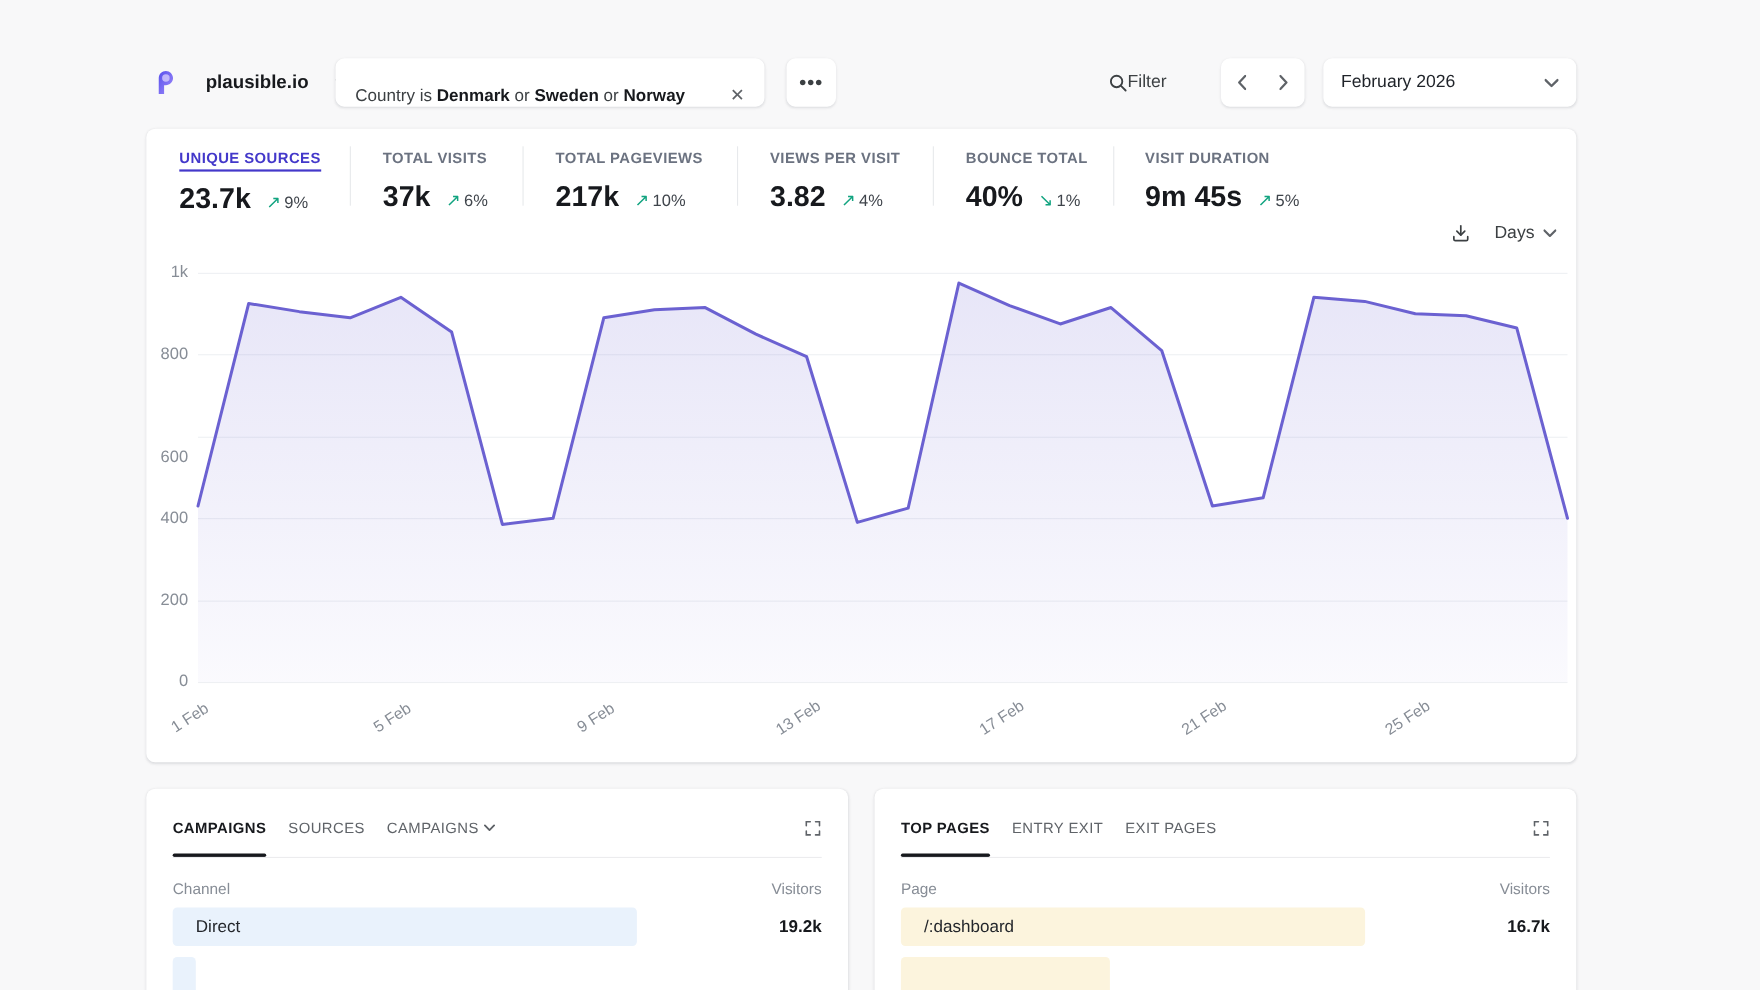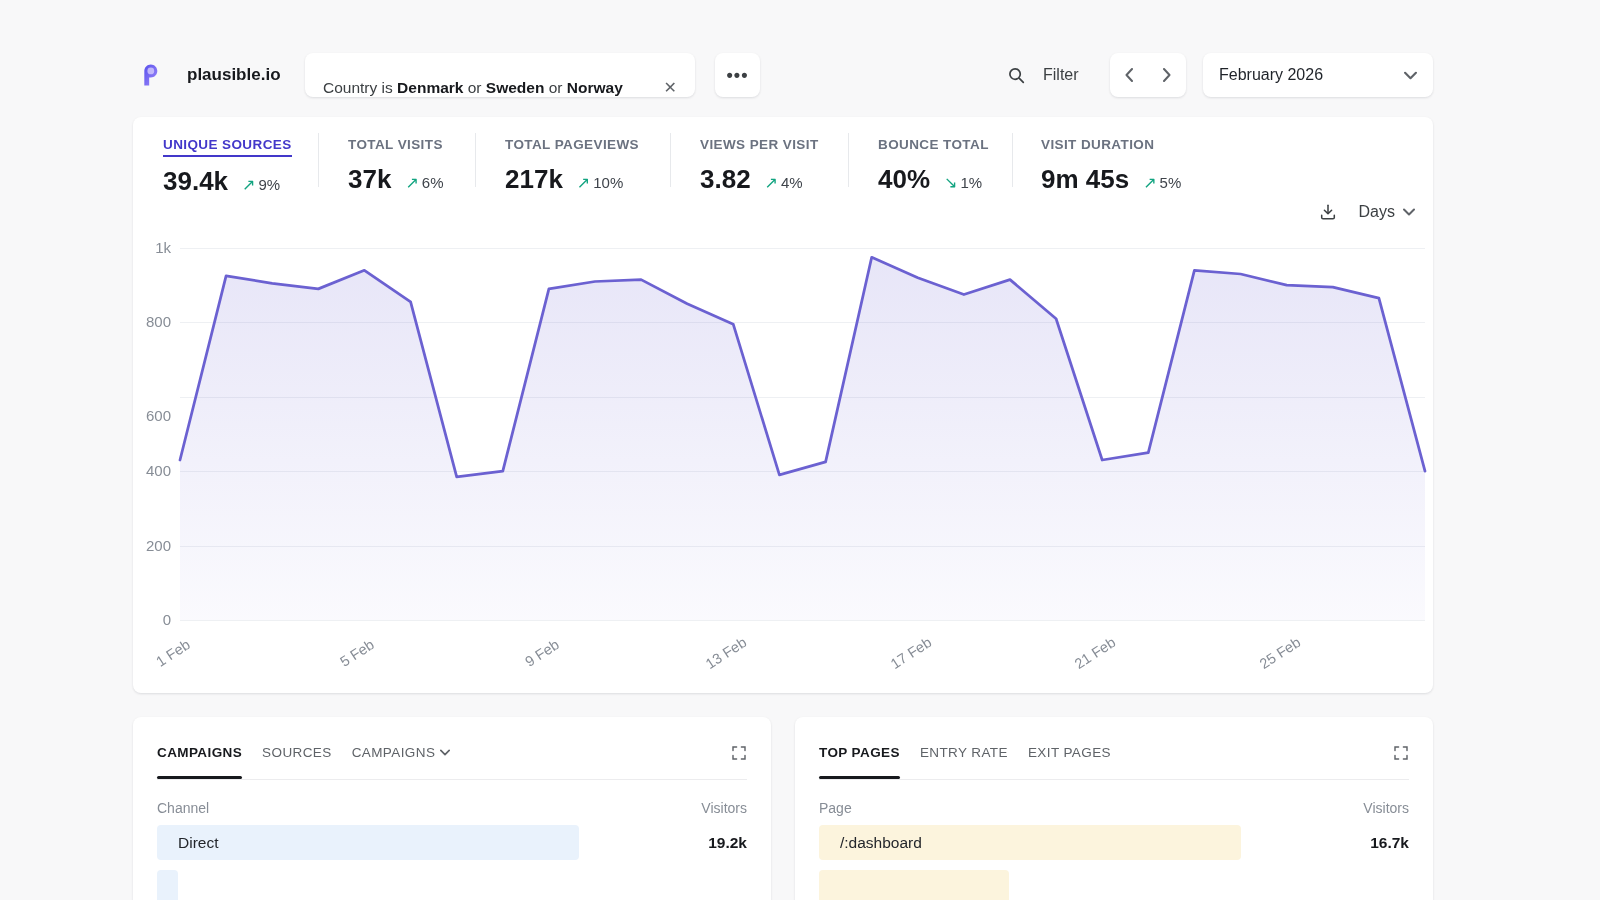--- a/index.html
+++ b/index.html
@@ -13,21 +13,21 @@
   .card{position:absolute;background:#fff;border-radius:8px;
         box-shadow:0 1px 3px rgba(15,23,42,.07),0 1px 2px rgba(15,23,42,.05)}
   
   .site-switcher{position:absolute;left:137px;top:53px;height:44px;display:flex;align-items:center;gap:24px;cursor:pointer}
   .site-name{font-size:17px;font-weight:700;color:#17191d}
   .chev{stroke:#5f6368;stroke-width:2;fill:none;stroke-linecap:round;stroke-linejoin:round}
   .filter-pill{left:305px;top:53px;width:390px;height:44px;display:flex;align-items:flex-end;padding:0 18px;box-sizing:border-box;font-size:15.5px;color:#3c4043;white-space:nowrap}
   .filter-pill .seg-bold{font-weight:700;color:#17191d}
   .pill-close{margin-left:auto;font-size:16px;color:#5f6368;cursor:pointer;padding-left:10px}
   .more-btn{left:715px;top:53px;width:45px;height:44px;display:flex;align-items:center;justify-content:center;font-size:18px;font-weight:700;color:#3c4043;letter-spacing:1px;cursor:pointer}
-  .filter-search{position:absolute;left:1008px;top:53px;height:44px;display:flex;align-items:center;gap:18px;font-size:16px;color:#3c4043;cursor:pointer}
+  .filter-search{position:absolute;left:1008px;top:53px;height:44px;display:flex;align-items:center;gap:0;font-size:16px;color:#3c4043;cursor:pointer}
   .nav-arrows{left:1110px;top:53px;width:76px;height:44px;display:flex}
   .nav-arrows .arrow-btn{flex:1;display:flex;align-items:center;justify-content:center;cursor:pointer}
   .date-picker{left:1203px;top:53px;width:230px;height:44px;display:flex;align-items:center;justify-content:space-between;padding:0 16px;box-sizing:border-box;font-size:16px;color:#1f2329;cursor:pointer}
   
   .main-card{left:133px;top:117px;width:1300px;height:576px}
   .stat{position:absolute;top:18px;cursor:pointer}
   .stat-label{font-size:13.5px;font-weight:600;letter-spacing:.4px;color:#6b7280;display:inline-block;padding-bottom:3px;white-space:nowrap}
   .stat.active .stat-label{color:var(--accent,#4338ca);border-bottom:2px solid var(--accent,#4338ca)}
   .stat-value-row{display:flex;align-items:baseline;gap:14px;margin-top:9px}
   .stat-value{font-size:26px;font-weight:700;color:#17191d;white-space:nowrap}
@@ -115,21 +115,21 @@
   <svg class="chev" width="13" height="9" viewBox="0 0 12 8">
       <path d="M1 1.5 6 6.5 11 1.5"></path>
     </svg>
 </div>
 
 <div class="card main-card">
 
   <div class="stat active" style="left:30px">
     <span class="stat-label">UNIQUE SOURCES</span>
     <div class="stat-value-row">
-        <span class="stat-value">39.4k</span>
+        <span class="stat-value">23.7k</span>
       <span class="stat-change"><span class="arrow">↗</span><span>9%</span></span>
       </div>
   </div>
   <div class="stat-divider" style="left:185px"></div>
   <div class="stat" style="left:215px">
     <span class="stat-label">TOTAL VISITS</span>
     <div class="stat-value-row">
         <span class="stat-value">37k</span>
       <span class="stat-change"><span class="arrow">↗</span><span>6%</span></span>
       </div>
@@ -257,21 +257,21 @@
       </div>
     </div>
 </div>
 
 <div class="card report-card right">
   <div class="tabs-row">
     <span class="tab active">
         <span>TOP PAGES</span>
       </span>
     <span class="tab">
-        <span>ENTRY RATE</span>
+        <span>ENTRY EXIT</span>
       </span>
     <span class="tab">
         <span>EXIT PAGES</span>
       </span>
     <span class="expand-btn">
       <svg width="16" height="16" viewBox="0 0 20 20" fill="none" stroke="#5f6368" stroke-width="1.8" stroke-linecap="round">
         <path d="M2.5 7V2.5H7"></path>
           <path d="M13 2.5h4.5V7"></path>
           <path d="M17.5 13v4.5H13"></path>
           <path d="M7 17.5H2.5V13"></path>

